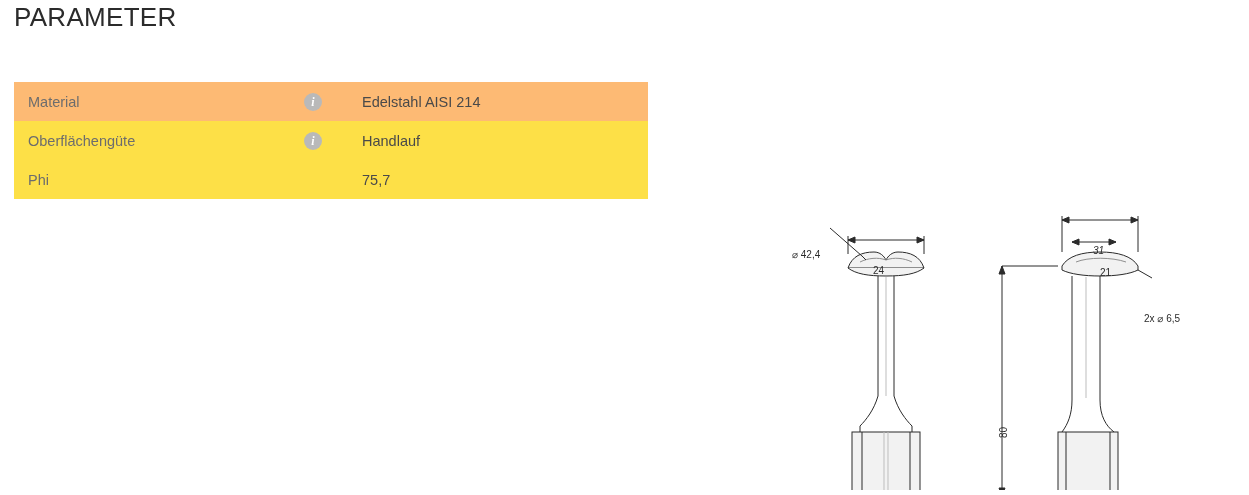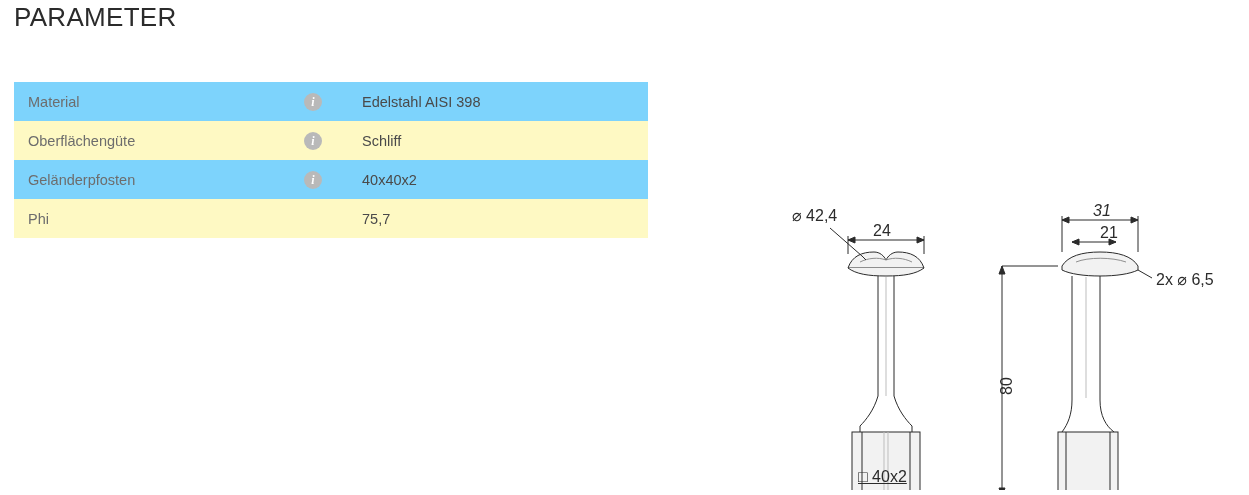--- a/index.html
+++ b/index.html
@@ -26,22 +26,22 @@
     letter-spacing: 0.3px;
   }
   .param-table {
     position: absolute;
     left: 14px;
     top: 82px;
     width: 634px;
     border-collapse: collapse;
   }
   .param-table tr { height: 39px; }
-  .param-table tr.odd { background: #7dd3fc; }
-  .param-table tr.even { background: #fef9c3; }
+  .param-table tr.odd { background: #fdba74; }
+  .param-table tr.even { background: #fde047; }
   .param-table td {
     padding: 0;
     vertical-align: middle;
     font-size: 14.5px;
     color: #6d6d6d;
     font-weight: 400;
   }
   td.cell-label { padding-left: 14px; width: 290px; }
   td.cell-icon { width: 50px; text-align: left; }
   td.cell-value { padding-left: 8px; color: #4a4a4a; }
@@ -63,53 +63,49 @@
 
   .drawing-area {
     position: absolute;
     left: 800px;
     top: 170px;
     width: 440px;
     height: 320px;
   }
   .dim-label {
     position: absolute;
-    font-size: 16px;
+    font-size: 10px;
     color: #2b2b2b;
     font-family: "Liberation Sans", sans-serif;
     white-space: nowrap;
+    margin-top: 43px;
   }
   .dim-label.rot {
     transform: rotate(-90deg);
     transform-origin: left top;
   }
 </style>
 </head>
 <body>
 
 <div class="page">
 
   <div class="page-title">PARAMETER</div>
 
   <table class="param-table">
     <tbody>
       <tr class="odd">
         <td class="cell-label">Material</td>
         <td class="cell-icon"><span class="info-icon">i</span></td>
-        <td class="cell-value">Edelstahl AISI 398</td>
+        <td class="cell-value">Edelstahl AISI 214</td>
       </tr>
       <tr class="even">
         <td class="cell-label">Oberflächengüte</td>
         <td class="cell-icon"><span class="info-icon">i</span></td>
-        <td class="cell-value">Schliff</td>
-      </tr>
-      <tr class="odd">
-        <td class="cell-label">Geländerpfosten</td>
-        <td class="cell-icon"><span class="info-icon">i</span></td>
-        <td class="cell-value">40x40x2</td>
+        <td class="cell-value">Handlauf</td>
       </tr>
       <tr class="even">
         <td class="cell-label">Phi</td>
         <td class="cell-icon"><span class="info-icon hidden"></span></td>
         <td class="cell-value">75,7</td>
       </tr>
     </tbody>
   </table>
 
   <div class="drawing-area">
@@ -187,18 +183,18 @@
         </g>
       </g>
     </svg>
 
     <div class="dim-label" style="left:-8px; top:36px;">⌀ 42,4</div>
     <div class="dim-label" style="left:73px; top:52px;">24</div>
     <div class="dim-label" style="left:58px; top:298px;text-decoration:underline;">□ 40x2</div>
 
     <div class="dim-label" style="left:293px; top:32px;font-style:italic;">31</div>
     <div class="dim-label" style="left:300px; top:54px;">21</div>
-    <div class="dim-label" style="left:356px; top:100px;text-align:center;">2x ⌀ 6,5</div>
+    <div class="dim-label" style="left:344px; top:100px;text-align:center;">2x ⌀ 6,5</div>
     <div class="dim-label rot" style="left:198px; top:225px;">80</div>
 
   </div>
 
 </div>
 
 </body></html>

